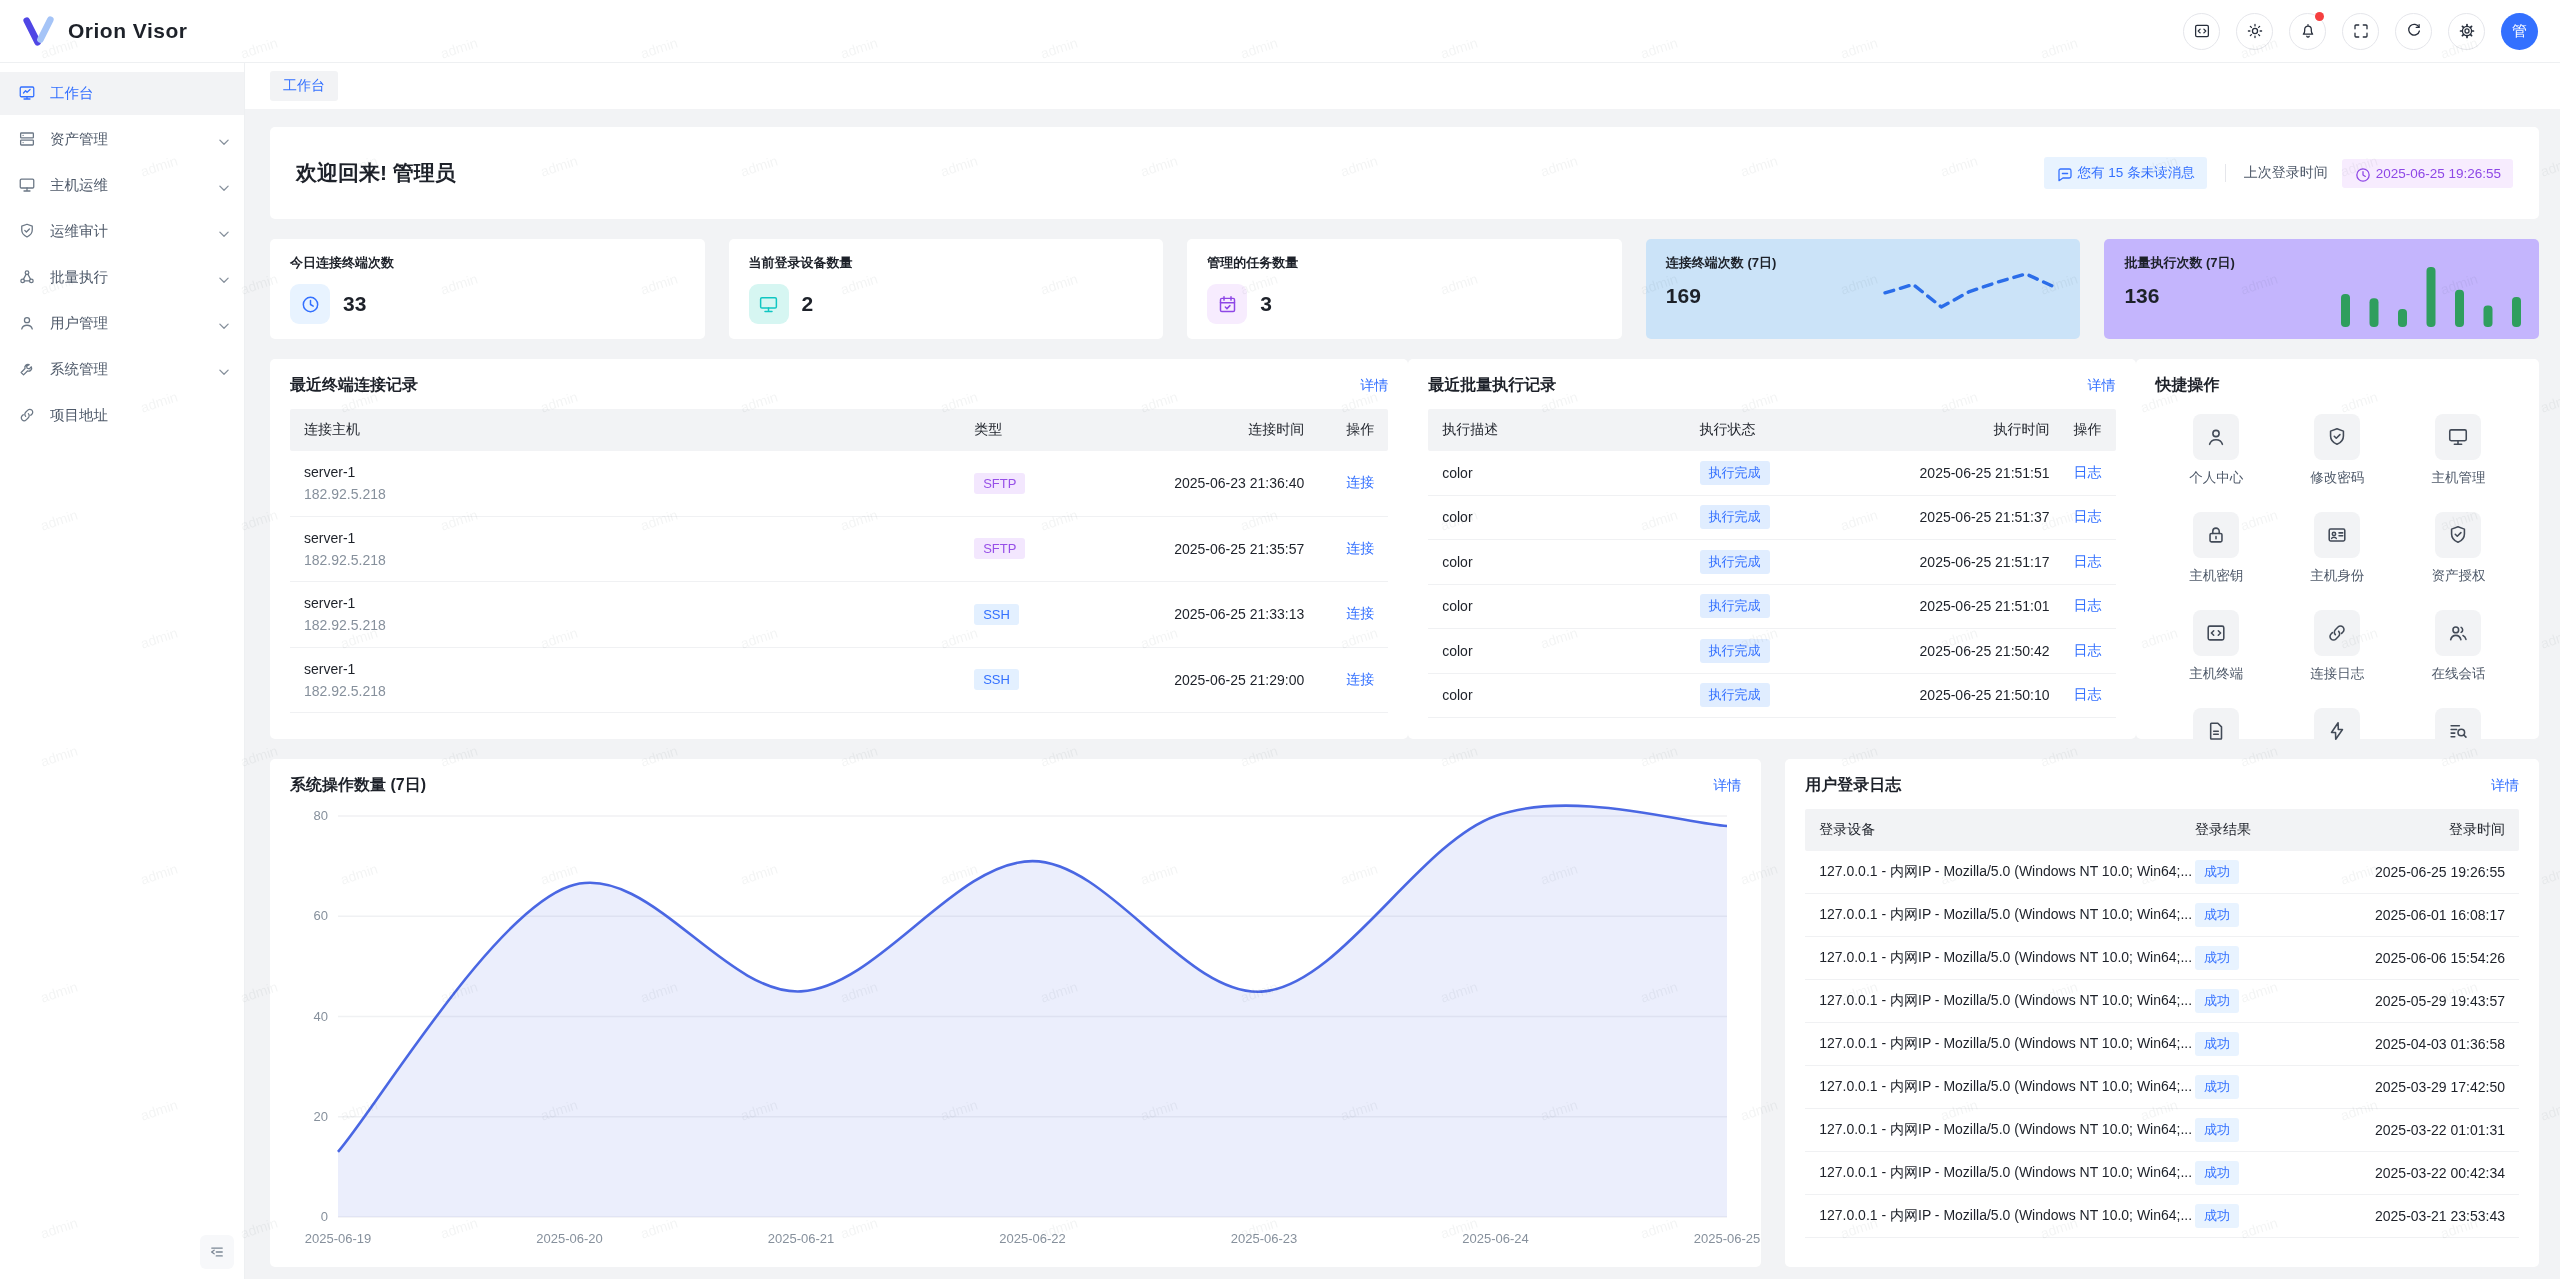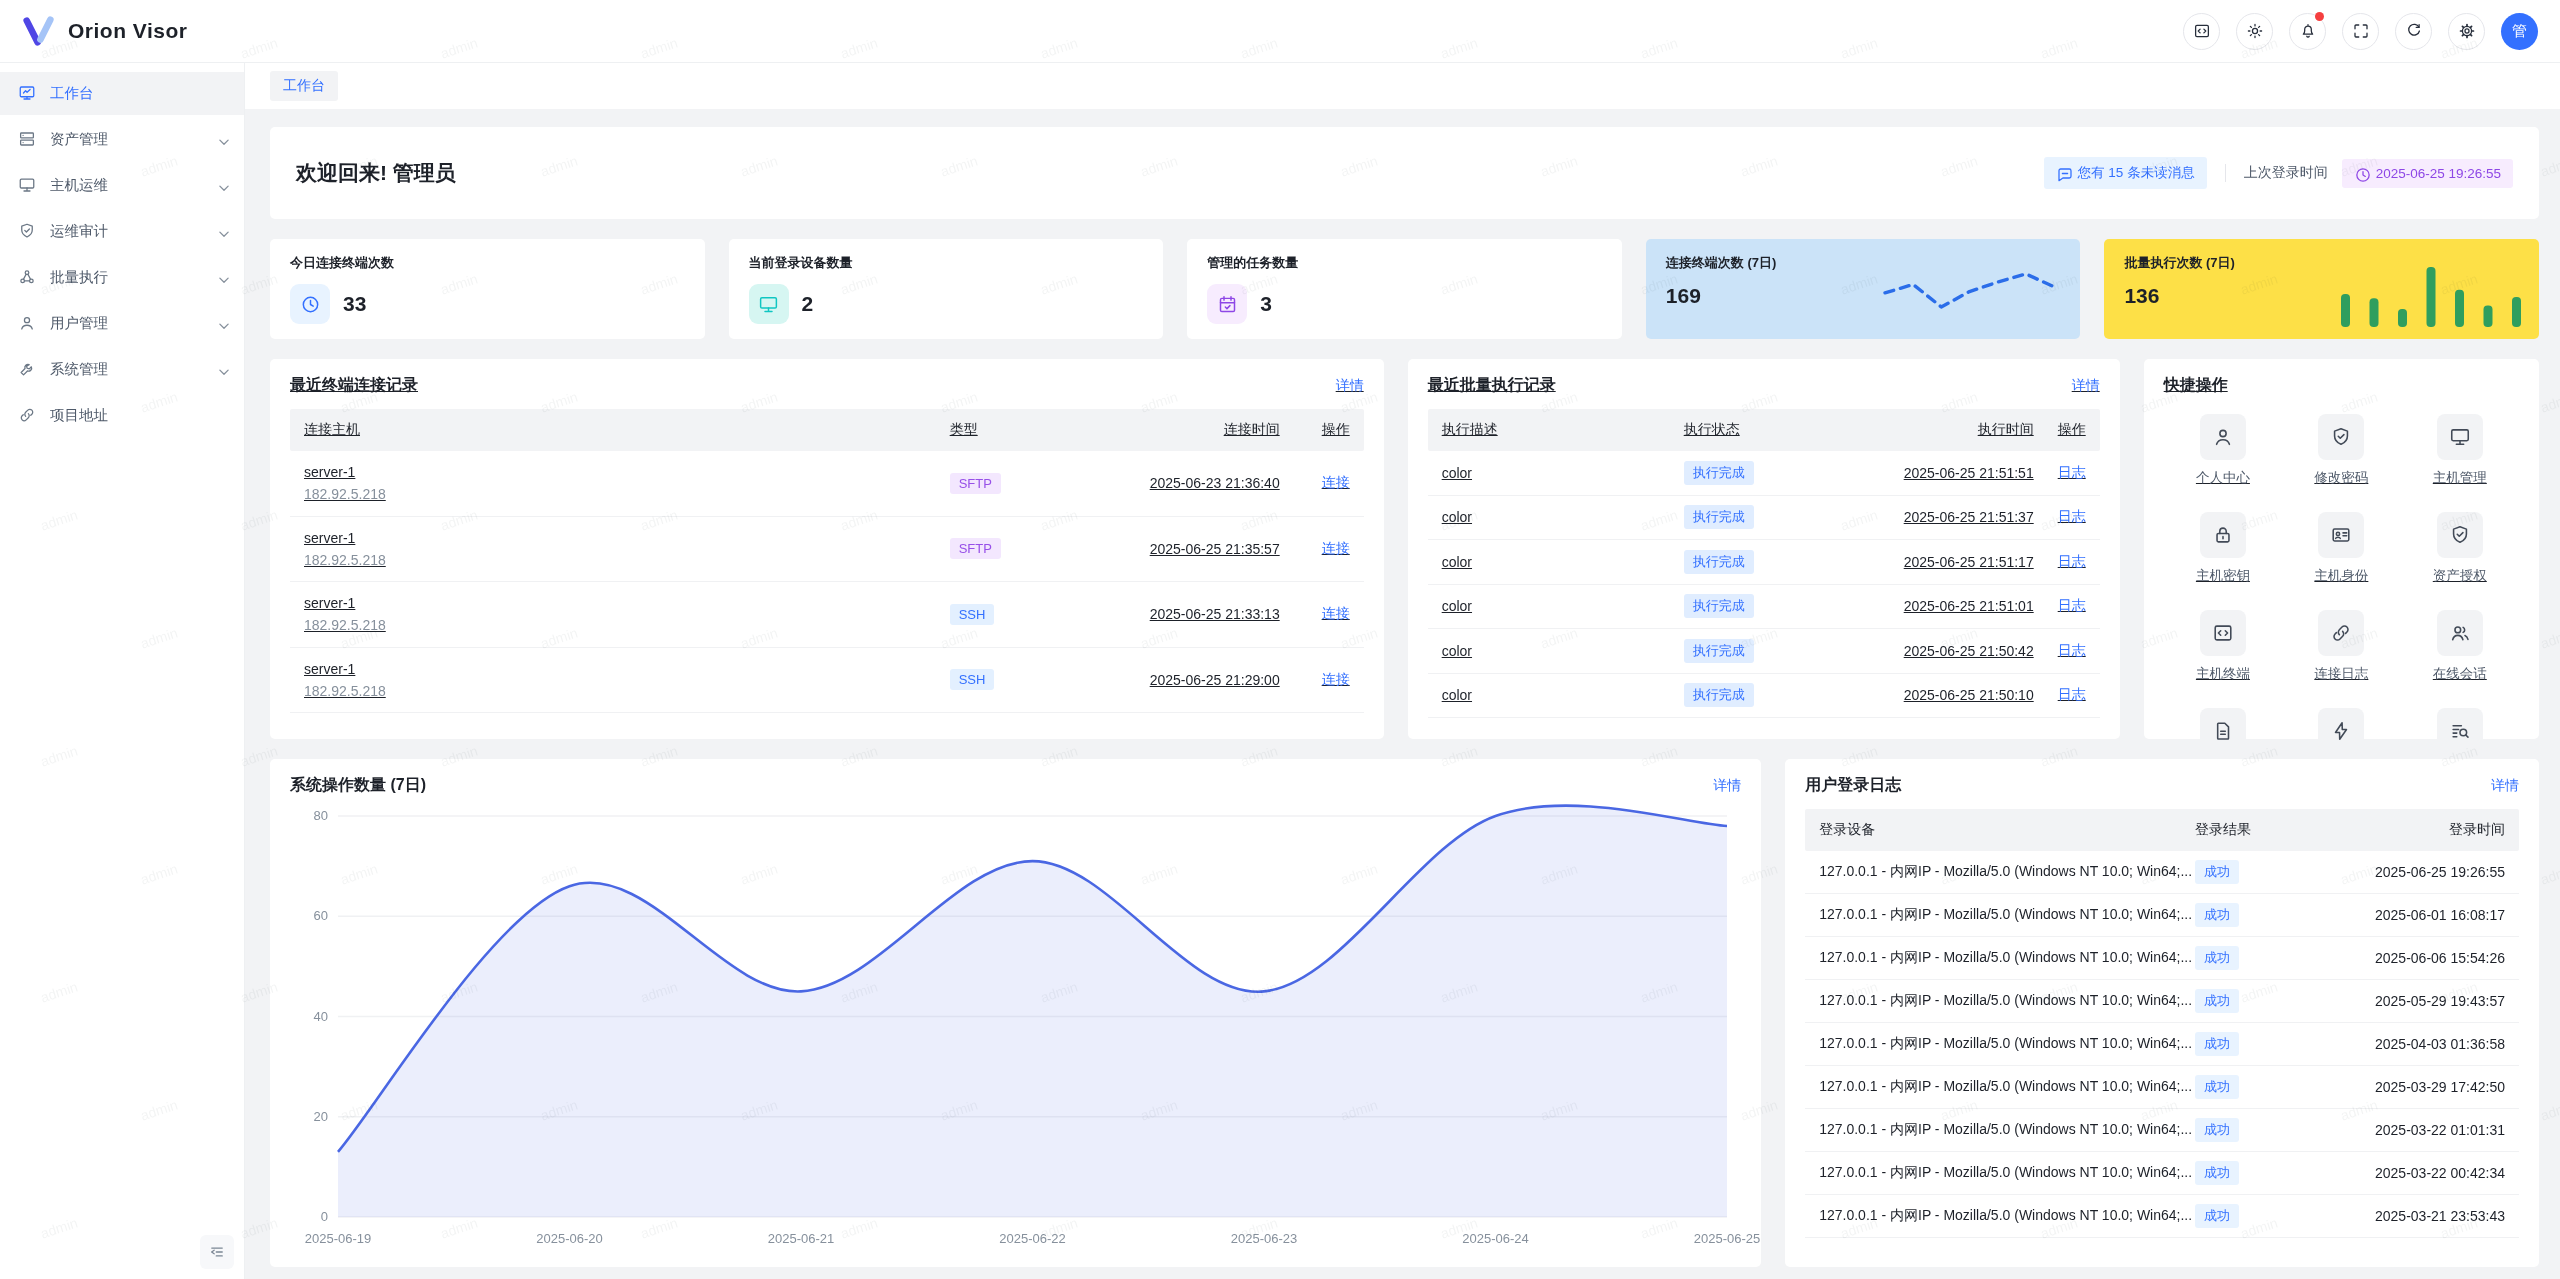--- a/index.html
+++ b/index.html
@@ -60,21 +60,21 @@
   .stat-ico svg { width:21px; height:21px; }
   .stat-num { font-size:21px; font-weight:700; }
   .stat-spark { position:absolute; right:18px; bottom:12px; }
 
   
   .panel { padding:16px 20px; display:flex; flex-direction:column; }
   .panel-head { display:flex; align-items:center; }
   .panel-title { font-size:16px; font-weight:700; }
   .detail-link { margin-left:auto; color:#3370ff; font-size:14px; cursor:pointer; }
 
-  .mid-row { display:flex; gap:24px; height:380px;text-decoration:underline; }
+  .mid-row { display:flex; height:380px; }
   .bot-row { display:flex; gap:24px; height:508px; }
 
   
   .tbl { margin-top:13px; width:100%; font-size:14px; }
   .tbl-head { display:flex; align-items:center; background:#f2f3f5; border-radius:2px; height:42px;
     color:#1d2129; font-weight:500; padding:0 14px; }
   .tbl-row { display:flex; align-items:center; border-bottom:1px solid #f0f1f3; padding:0 14px; }
   .col-time { text-align:right; }
   .col-op { text-align:right; }
   .badge { display:inline-block; font-size:13px; padding:3px 9px; border-radius:3px; }
@@ -344,21 +344,21 @@
           <div class="stat-title">连接终端次数 (7日)</div>
           <div class="stat-valrow">
             <div class="stat-num">169</div>
           </div>
           <div class="stat-spark">
             <svg width="185" height="62">
               <polyline points="8.0,27.8 36.2,19.5 64.3,41.9 92.5,26.6 120.7,17.1 148.8,8.9 177.0,21.8" fill="none" stroke="#2b6de9" stroke-width="3.4" stroke-dasharray="9 7" stroke-linecap="round" stroke-linejoin="round"></polyline>
             </svg>
           </div>
         </div>
-        <div class="stat-card" style="background: #fde047;">
+        <div class="stat-card" style="background: #c4b5fd;">
           <div class="stat-title">批量执行次数 (7日)</div>
           <div class="stat-valrow">
             <div class="stat-num">136</div>
           </div>
           <div class="stat-spark">
             <svg width="180" height="60">
               <rect x="0.0" y="27.0" width="9" height="33.0" rx="4" fill="#2f9e5e"></rect>
               <rect x="28.5" y="31.2" width="9" height="28.8" rx="4" fill="#2f9e5e"></rect>
               <rect x="57.0" y="42.0" width="9" height="18.0" rx="4" fill="#2f9e5e"></rect>
               <rect x="85.5" y="0.0" width="9" height="60.0" rx="4" fill="#2f9e5e"></rect>

